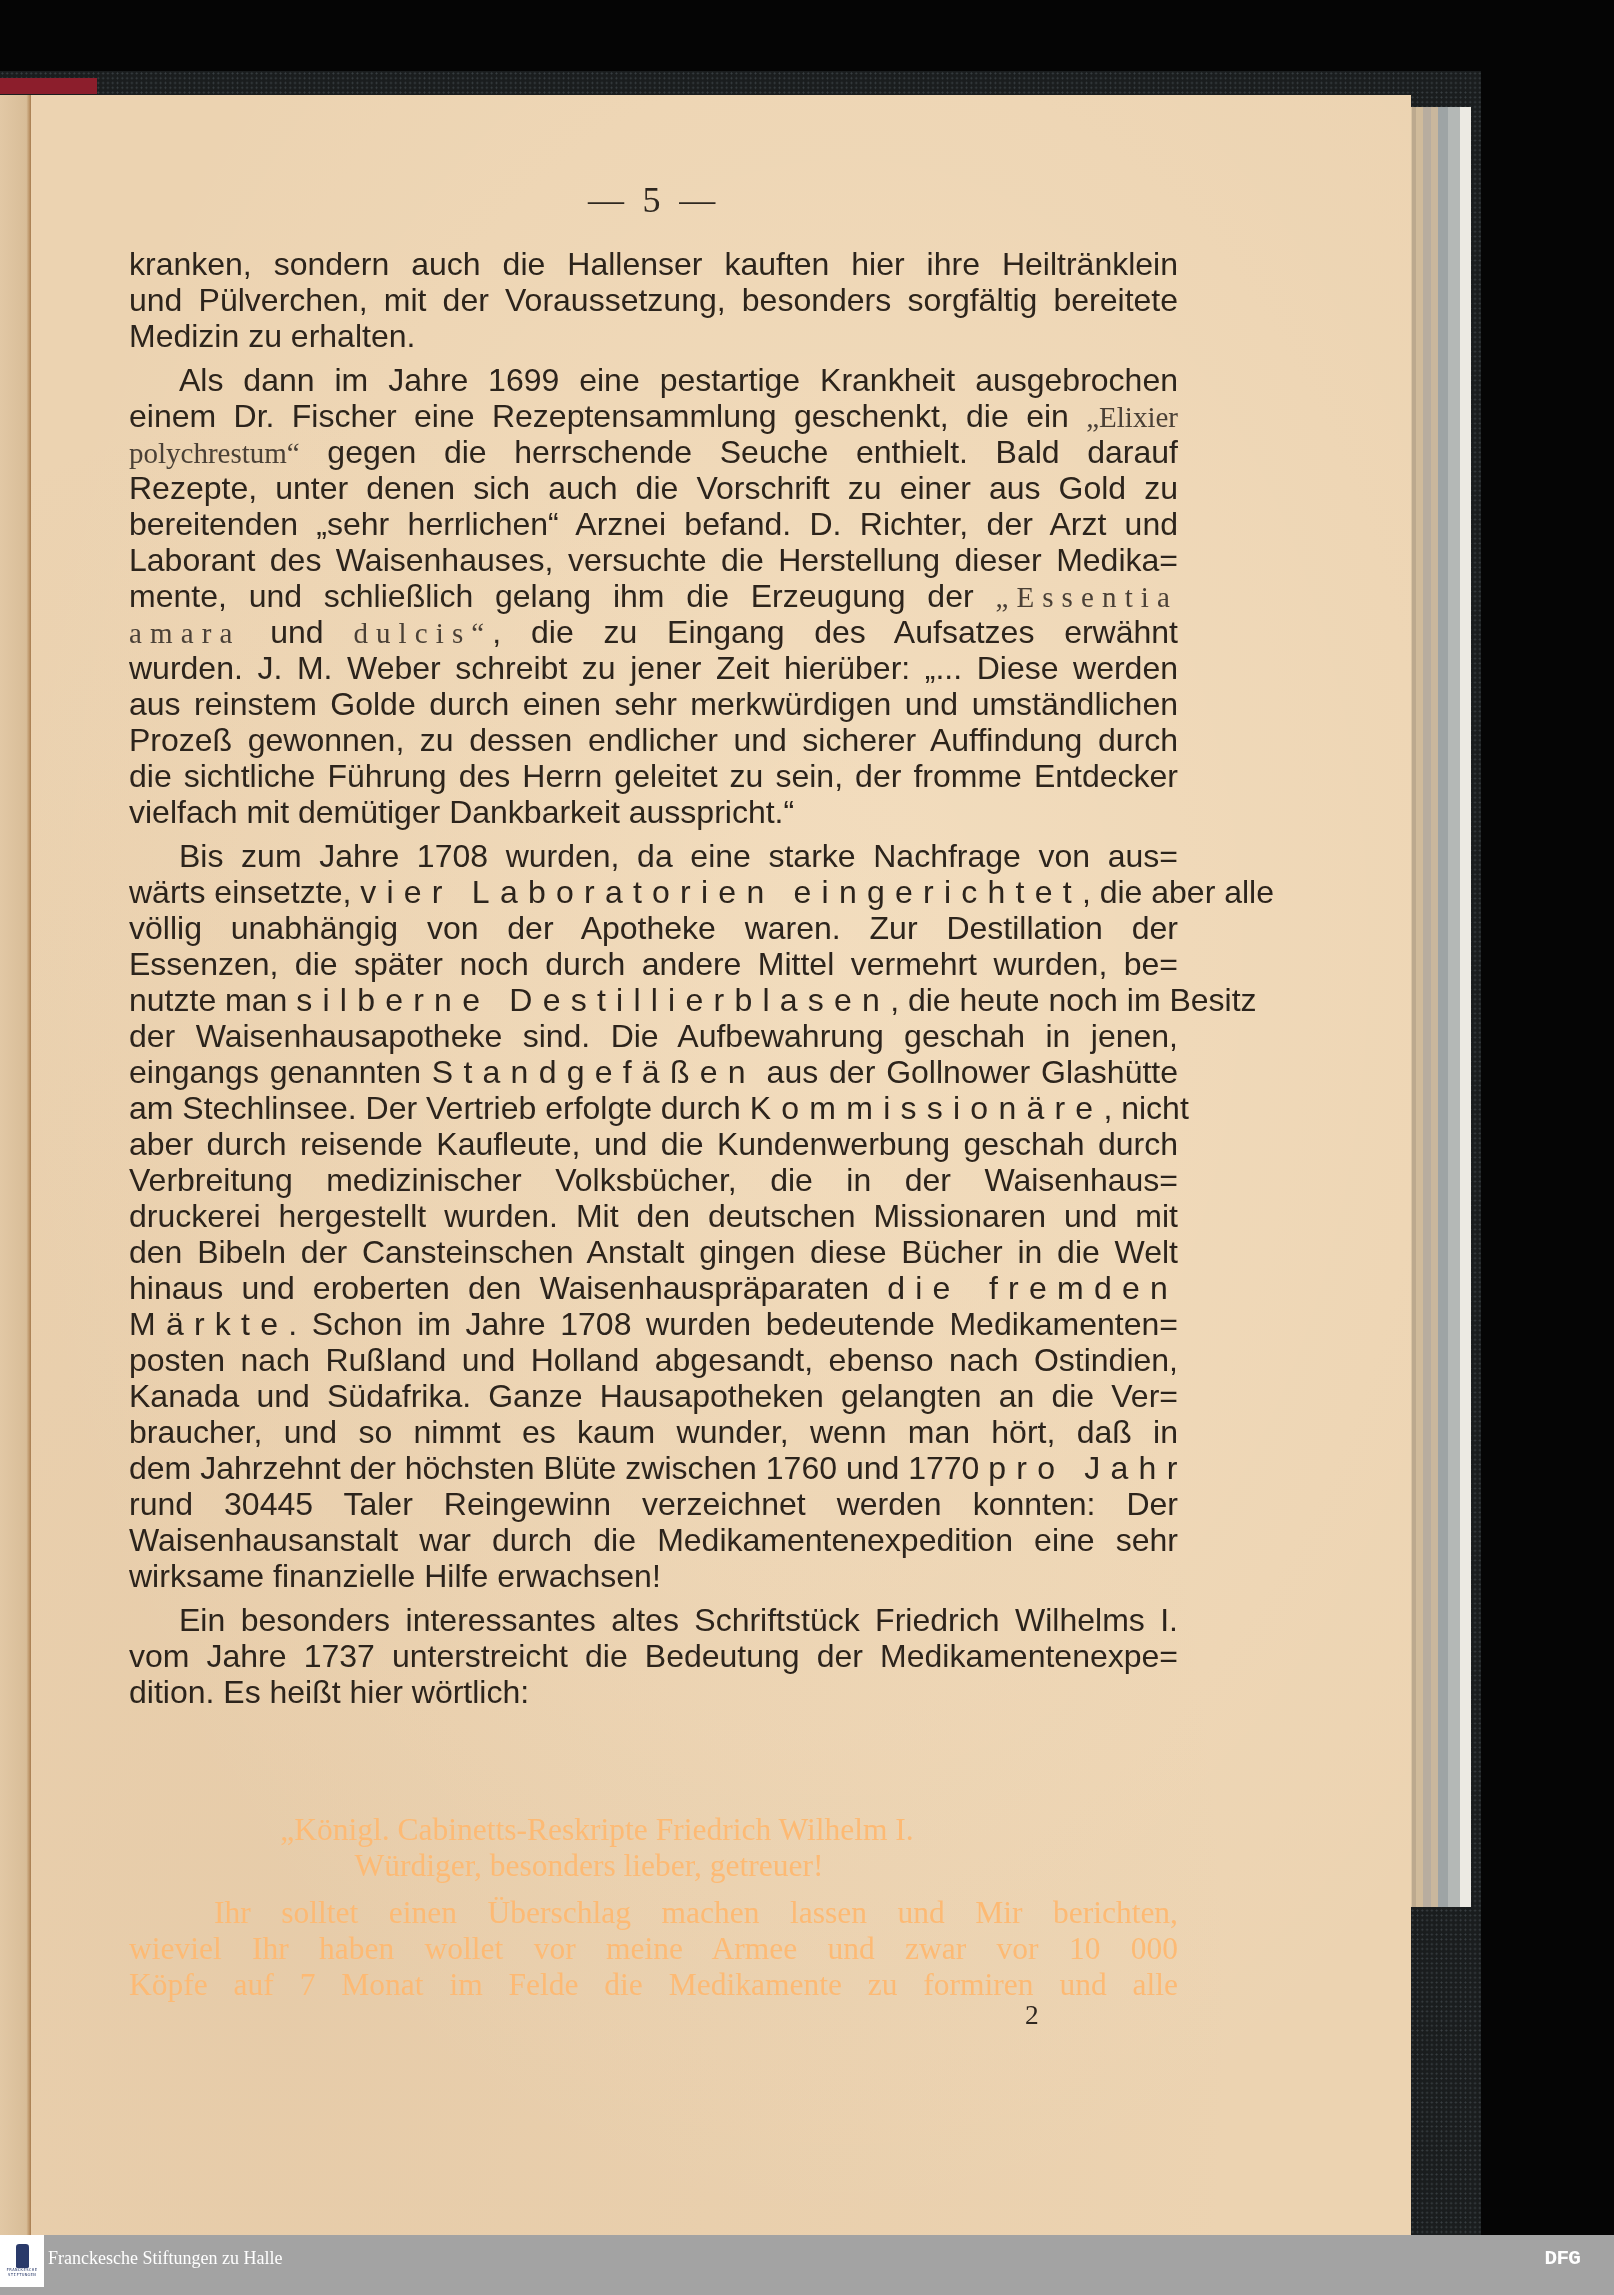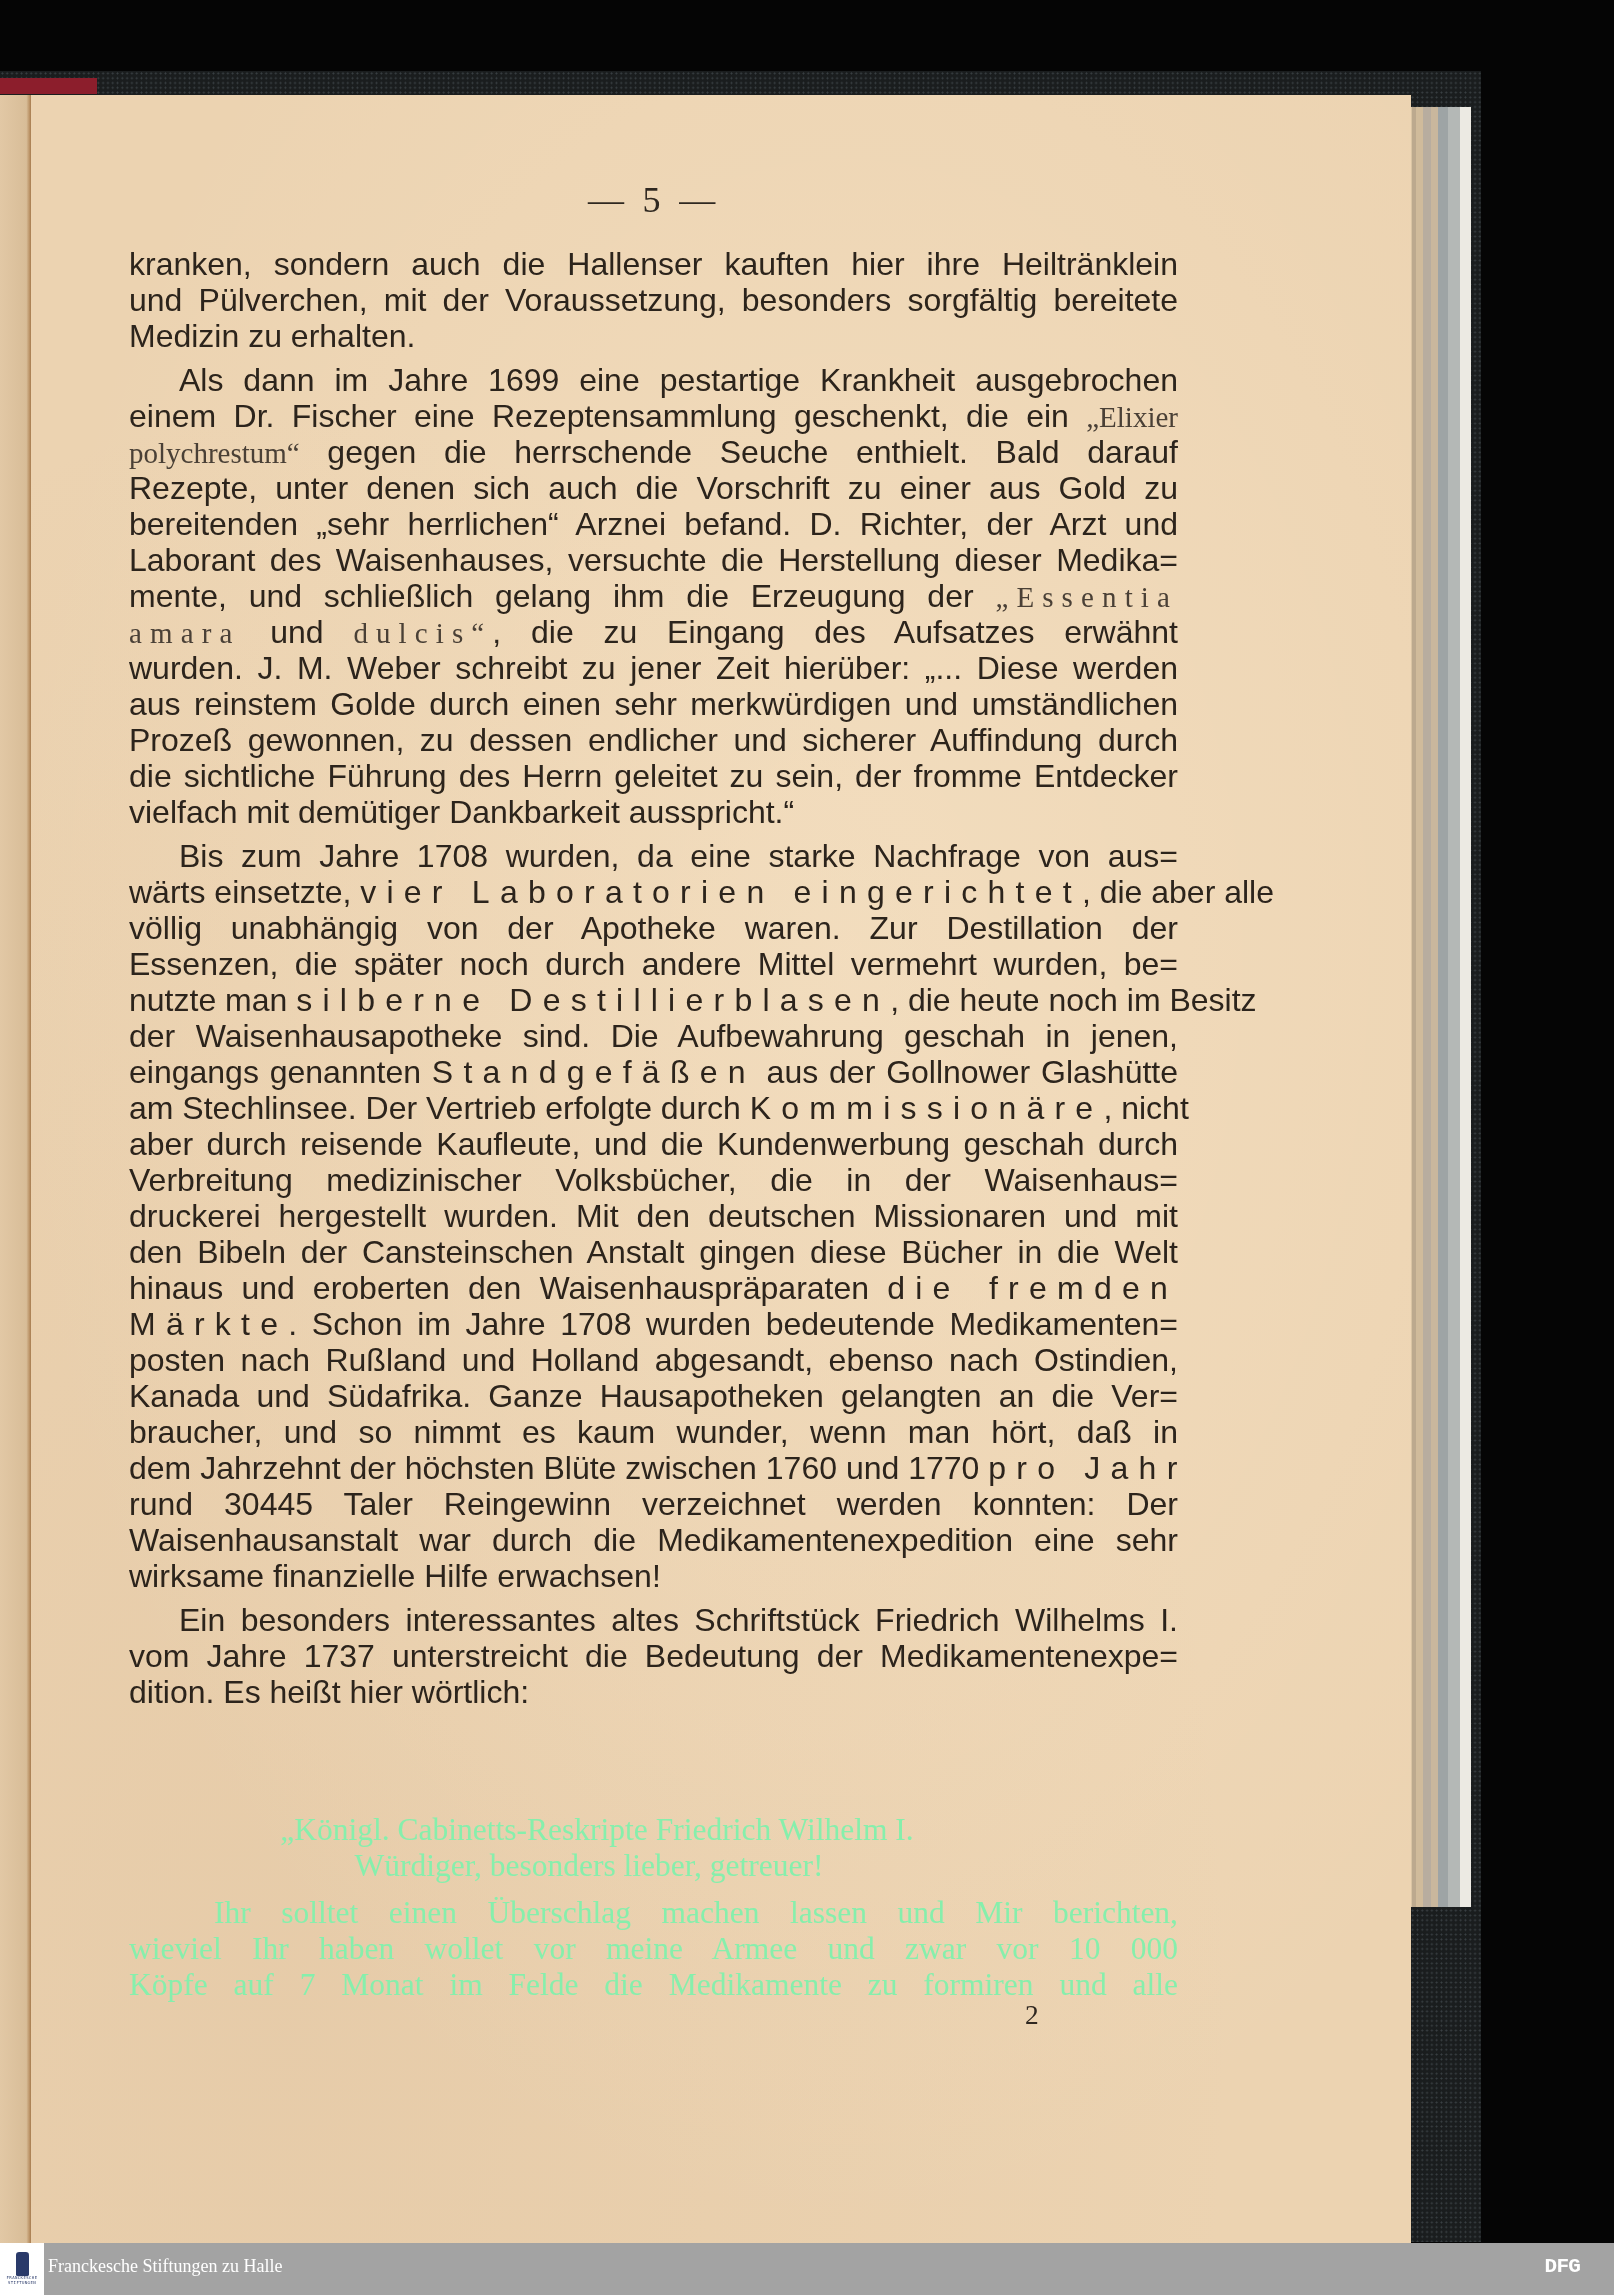--- a/index.html
+++ b/index.html
@@ -48,34 +48,34 @@
       white-space: nowrap; overflow: visible; height: 36px;
     }
     .line.last { text-align-last: left; }
     .line.indent { padding-left: 50px; }
     .para { margin-bottom: 8px; }
     .sp { letter-spacing: 0.32em; }
     .ant { font-family: Liberation Serif, serif; font-size: 29px; color: #4a4036; }
     .ant.sp { letter-spacing: 0.28em; }
     .quote {
       position: absolute; left: 129px; top: 1812px; width: 1049px;
-      font-family: "Liberation Serif", serif; font-size: 31.5px; color: #86efac;
+      font-family: "Liberation Serif", serif; font-size: 31.5px; color: #fdba74;
       line-height: 36px;
     }
     .quote .center { display: block; text-align: center; }
     .quote .head1 { padding-right: 113px; }
     .quote .head2 { padding-right: 129px; margin-bottom: 11.3px; }
     .quote .qline { display: block; text-align: justify; text-align-last: justify; white-space: nowrap; }
     .quote .qline.indent { padding-left: 85px; }
     .sig {
       position: absolute; left: 1025px; top: 2000px;
       font-family: "Liberation Serif", serif; font-size: 27.4px; color: #2f2720;
     }
     .footer {
-      position: absolute; left: 0; bottom: 0; width: 1614px; height: 52px;
+      position: absolute; left: 0; bottom: 0; width: 1614px; height: 60px;
       background: #a3a3a3;
     }
     .footer-logo {
       position: absolute; left: 0; top: 0; width: 44px; height: 52px; background: #fff;
       display: flex; flex-direction: column; align-items: center; justify-content: center;
     }
     .footer-logo .fig { width: 13px; height: 24px; background: #2a3a6a; border-radius: 3.2px 3.2px 1.6px 1.6px; }
     .footer-logo .cap { font-family: "DejaVu Sans Mono", monospace; font-size: 4px; color: #2a3a6a; line-height: 4.8px; letter-spacing: 0.4px; text-align: center; }
     .footer-title {
       position: absolute; left: 48px; top: 13px;

